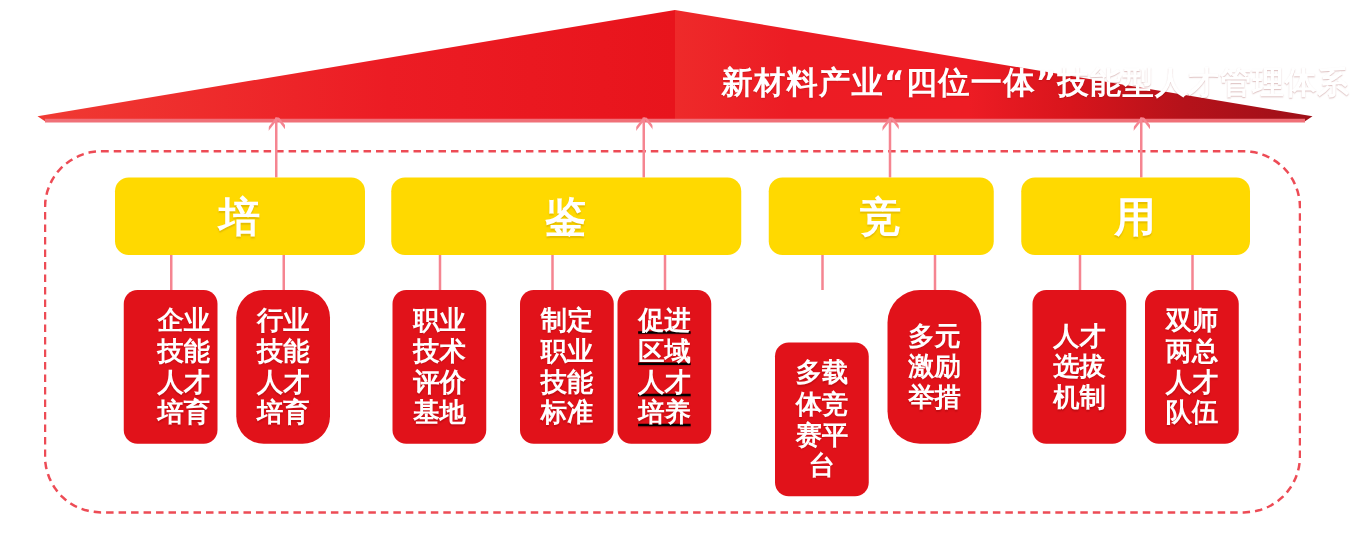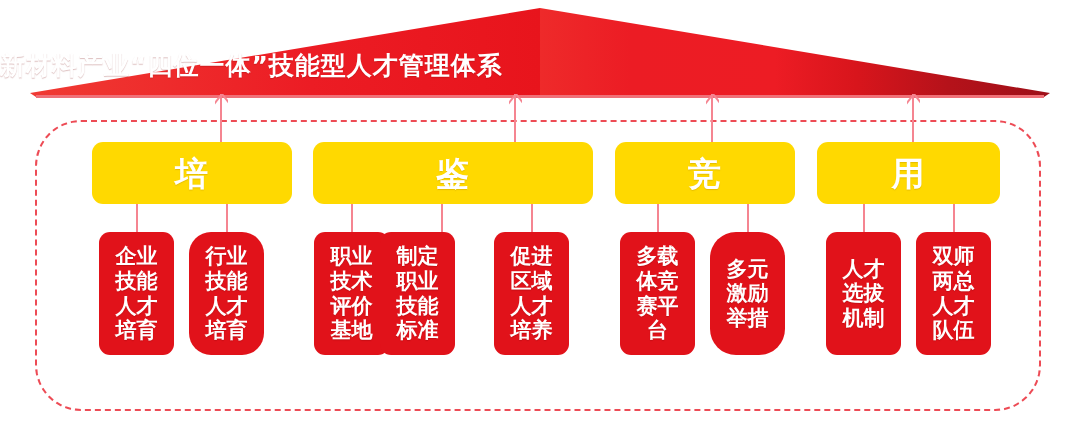--- a/index.html
+++ b/index.html
@@ -18,21 +18,21 @@
   
   #roof-layer{
     position:absolute;
     left:0; top:0;
     width:1080px; height:110px;
   }
   #roof-title{
     position:absolute;
     left:0; top:53px;
     width:1080px;
-    text-align:left;
+    text-align:right;
     font-size:25px;
     font-weight:bold;
     color:#ffffff;
     letter-spacing:1px;
     line-height:1;
     white-space:nowrap;
     pointer-events:none;
     text-shadow:0 1px 1px rgba(120,0,0,.25);
   }
 
@@ -160,21 +160,21 @@
 
   <div id="dyn">
       <div class="arrow-up" style="left: 214px; top: 94px; width: 14px; height: 48px;">
         <div class="shaft"></div>
         <div class="head"></div>
       </div>
       <div class="pillar" style="left: 92px; width: 200px;">
         <span class="pillar-label">培</span>
       </div>
       <div class="connector" style="left: 136px; top: 204px; height: 28px;"></div>
-      <div class="leaf" style="left: 99px;">
+      <div class="leaf" style="left: 99px; justify-content: flex-end;">
         <span class="leaf-label">企业
 技能
 人才
 培育</span>
       </div>
       <div class="connector" style="left: 226px; top: 204px; height: 28px;"></div>
       <div class="leaf" style="left: 189px; border-radius: 22px;">
         <span class="leaf-label">行业
 技能
 人才
@@ -188,42 +188,42 @@
         <span class="pillar-label">鉴</span>
       </div>
       <div class="connector" style="left: 351px; top: 204px; height: 28px;"></div>
       <div class="leaf" style="left: 314px;">
         <span class="leaf-label">职业
 技术
 评价
 基地</span>
       </div>
       <div class="connector" style="left: 441px; top: 204px; height: 28px;"></div>
-      <div class="leaf" style="left: 380px;">
+      <div class="leaf" style="left: 416px;">
         <span class="leaf-label">制定
 职业
 技能
 标准</span>
       </div>
       <div class="connector" style="left: 531px; top: 204px; height: 28px;"></div>
-      <div class="leaf" style="left: 494px;">
+      <div class="leaf" style="left: 494px; text-decoration: underline;">
         <span class="leaf-label">促进
 区域
 人才
 培养</span>
       </div>
       <div class="arrow-up" style="left: 705px; top: 94px; width: 14px; height: 48px;">
         <div class="shaft"></div>
         <div class="head"></div>
       </div>
       <div class="pillar" style="left: 615px; width: 180px;">
         <span class="pillar-label">竞</span>
       </div>
       <div class="connector" style="left: 657px; top: 204px; height: 28px;"></div>
-      <div class="leaf" style="left: 620px;">
+      <div class="leaf" style="left: 620px; margin-top: 42px;">
         <span class="leaf-label">多载
 体竞
 赛平
 台</span>
       </div>
       <div class="connector" style="left: 747px; top: 204px; height: 28px;"></div>
       <div class="leaf" style="left: 710px; border-radius: 26px;">
         <span class="leaf-label">多元
 激励
 举措</span>

